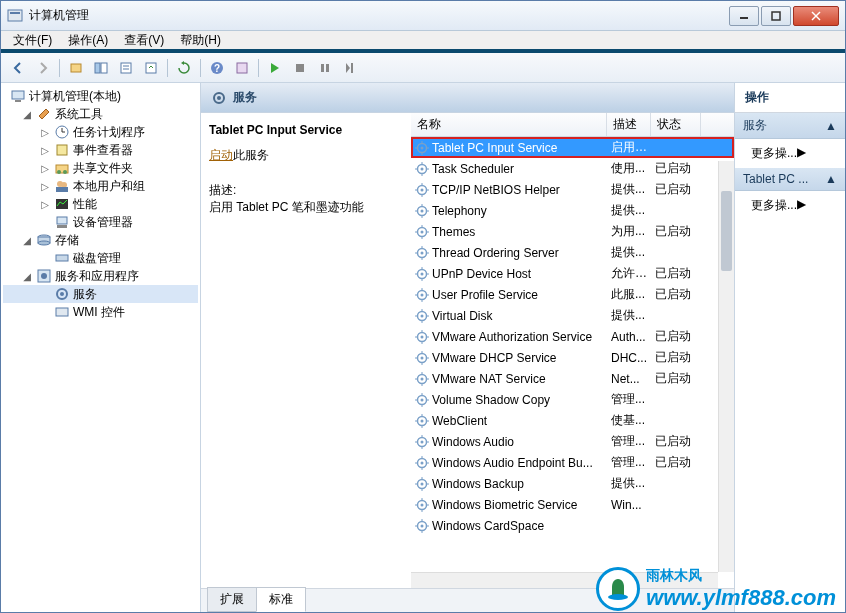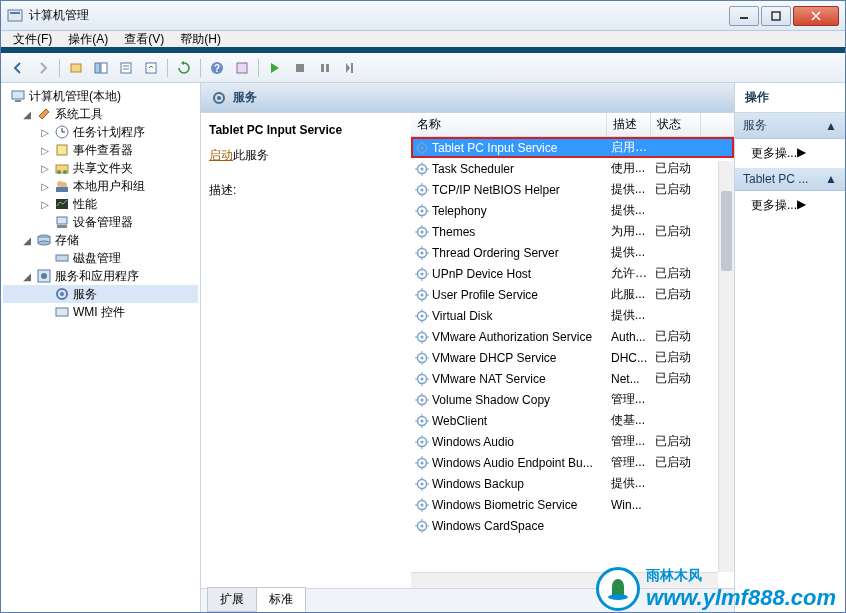--- a/index.html
+++ b/index.html
@@ -4,21 +4,21 @@
 <style>
 * { box-sizing: border-box; margin: 0; padding: 0; }
 body { font-family: "Microsoft YaHei", "Segoe UI", Tahoma, sans-serif; font-size: 12px; background: #fff; width: 846px; height: 613px; overflow: hidden; position: relative; }
 .window { width: 846px; height: 613px; border: 1px solid #5a7ca8; background: #fff; display: flex; flex-direction: column; }
 .titlebar { height: 30px; background: linear-gradient(#f6f9fc, #e1eaf5); display: flex; align-items: center; padding: 0 6px; border-bottom: 1px solid #b8c9d9; }
 .titlebar-icon { width: 16px; height: 16px; margin-right: 6px; }
 .titlebar-text { flex: 1; font-size: 12px; color: #000; }
 .window-buttons { display: flex; gap: 2px; }
 .win-btn { width: 30px; height: 20px; border: 1px solid #8a9cb2; background: linear-gradient(#f1f5fa, #d8e3ef); display: flex; align-items: center; justify-content: center; border-radius: 2px; cursor: pointer; font-size: 10px; }
 .win-btn.close { background: linear-gradient(#e98c7a, #d0482e); color: #fff; width: 46px; border-color: #a03020; }
-.menubar { height: 22px; background: #f0f0f0; display: flex; align-items: center; padding: 0 4px; border-bottom: 6px solid #0c4a6e; }
+.menubar { height: 22px; background: #f0f0f0; display: flex; align-items: center; padding: 0 4px; border-bottom: 4px solid #0c4a6e; }
 .menu-item { padding: 2px 8px; cursor: pointer; }
 .toolbar { height: 30px; background: linear-gradient(#f7f9fc, #e9eff6); display: flex; align-items: center; padding: 0 6px; gap: 3px; border-bottom: 1px solid #c7d4e2; }
 .tb-btn { width: 22px; height: 22px; display: flex; align-items: center; justify-content: center; cursor: pointer; border: 1px solid transparent; border-radius: 2px; }
 .tb-sep { width: 1px; height: 18px; background: #b5c5d5; margin: 0 2px; }
 .content { flex: 1; display: flex; overflow: hidden; }
 .tree-panel { width: 200px; border-right: 1px solid #c7d4e2; background: #fff; padding: 4px 2px; overflow: auto; }
 .tree-item { display: flex; align-items: center; padding: 2px 0 2px 4px; cursor: pointer; white-space: nowrap; height: 18px; }
 .tree-item.selected { background: #d8e6f7; }
 .tree-toggle { width: 12px; text-align: center; color: #666; font-size: 10px; user-select: none; }
 .tree-icon { width: 16px; height: 16px; margin: 0 3px; display: flex; align-items: center; justify-content: center; }
@@ -323,20 +323,21 @@
           </span>
         <span>服务</span>
       </div>
       <div class="mid-body">
         <div class="detail-col">
           <div class="detail-title">Tablet PC Input Service</div>
           <div>
             <span class="detail-link">启动</span><span>此服务</span>
           </div>
           <div class="detail-desc-label">描述:</div>
+          <div>启用 Tablet PC 笔和墨迹功能</div>
         </div>
         <div class="list-col">
           <div class="list-header">
             <div class="list-header-cell" style="width:196px">名称</div>
             <div class="list-header-cell" style="width:44px">描述</div>
             <div class="list-header-cell" style="width:50px">状态</div>
           </div>
           <div class="list-wrap">
             <div class="list-body" id="list-body">
                 <div class="list-row selected highlighted">

